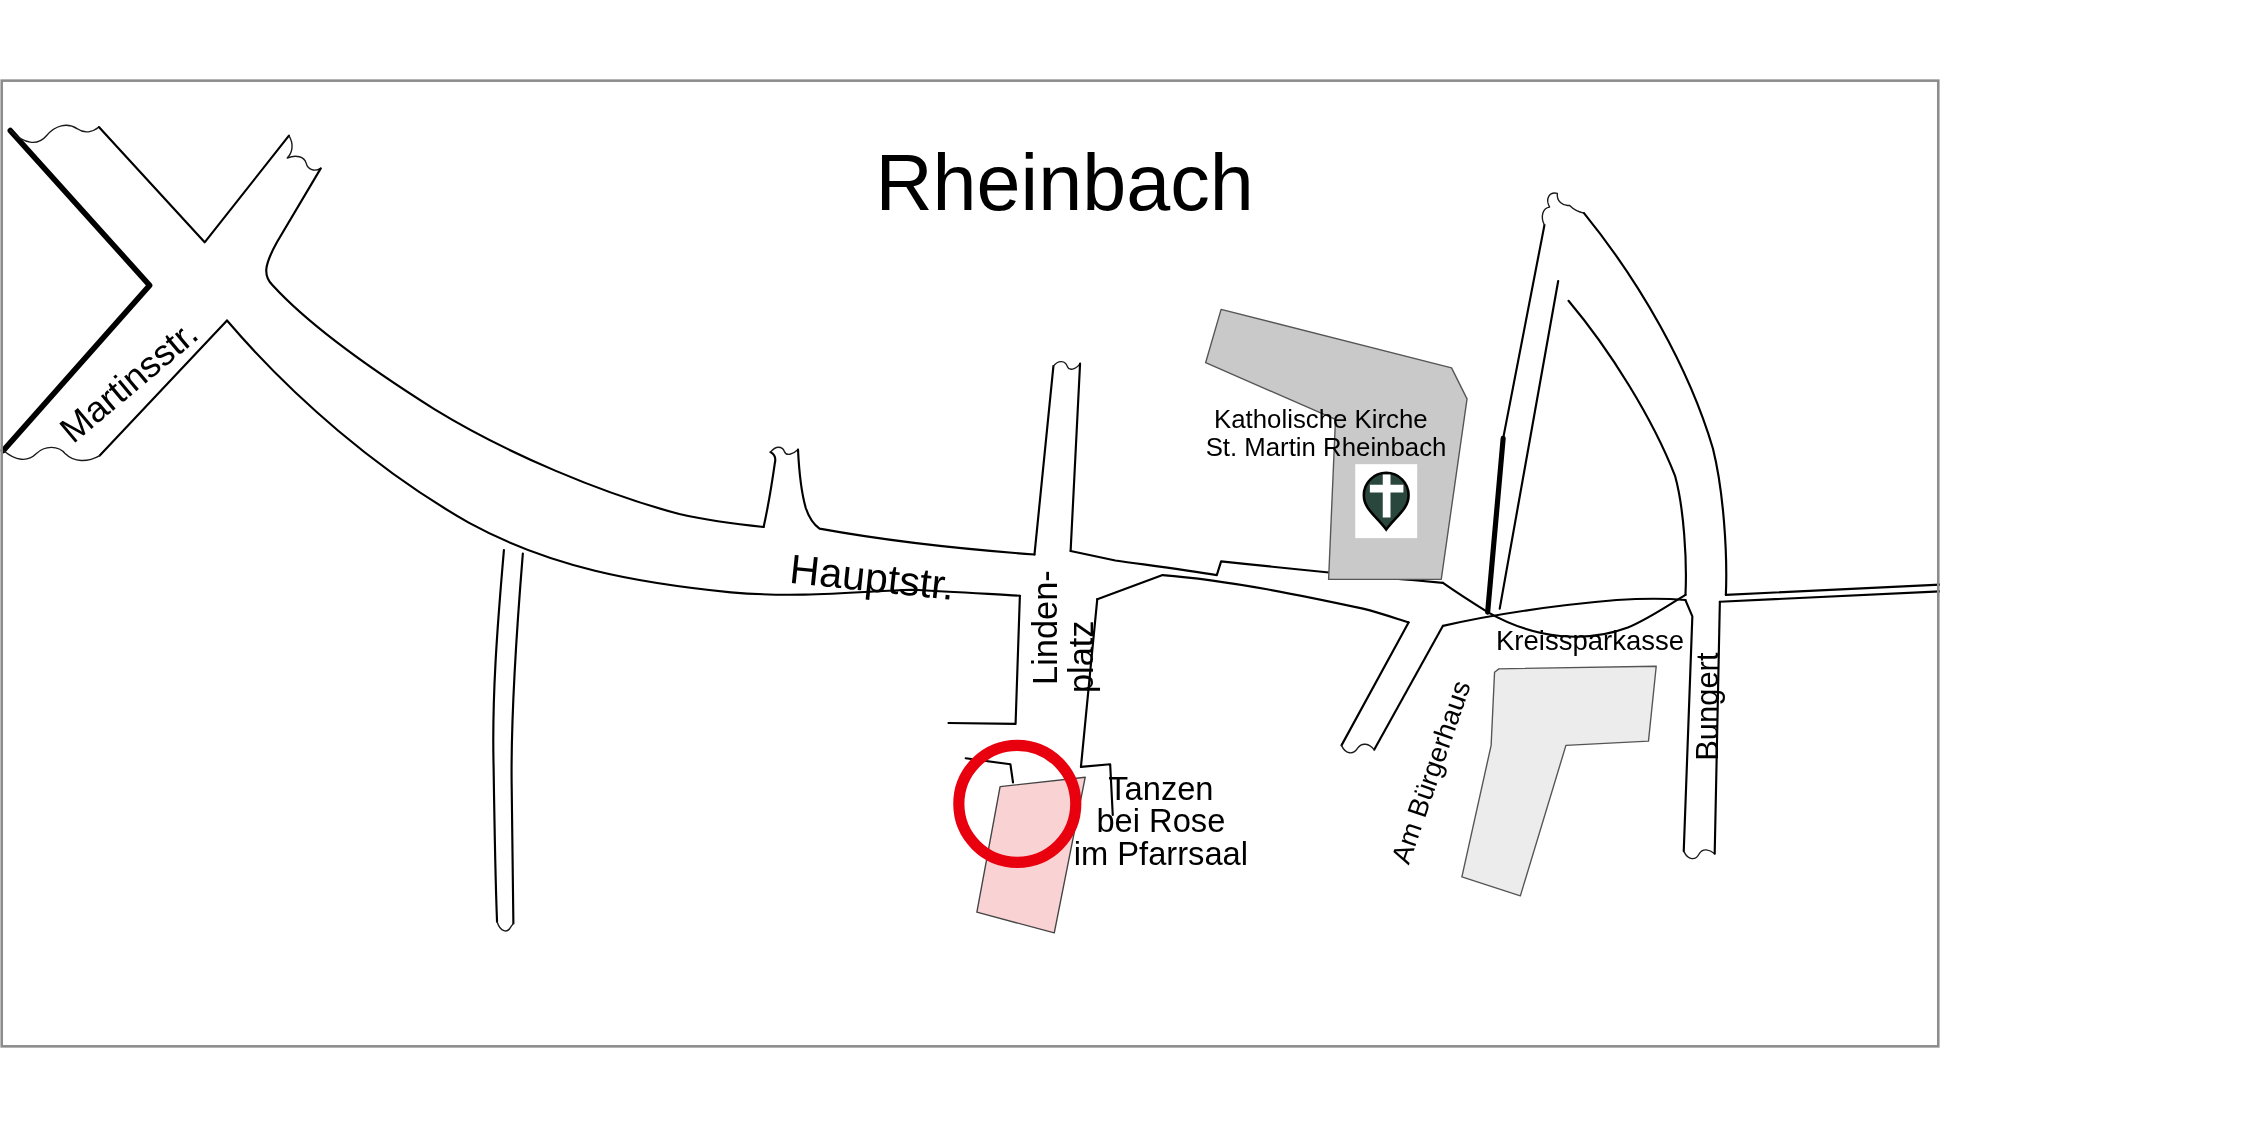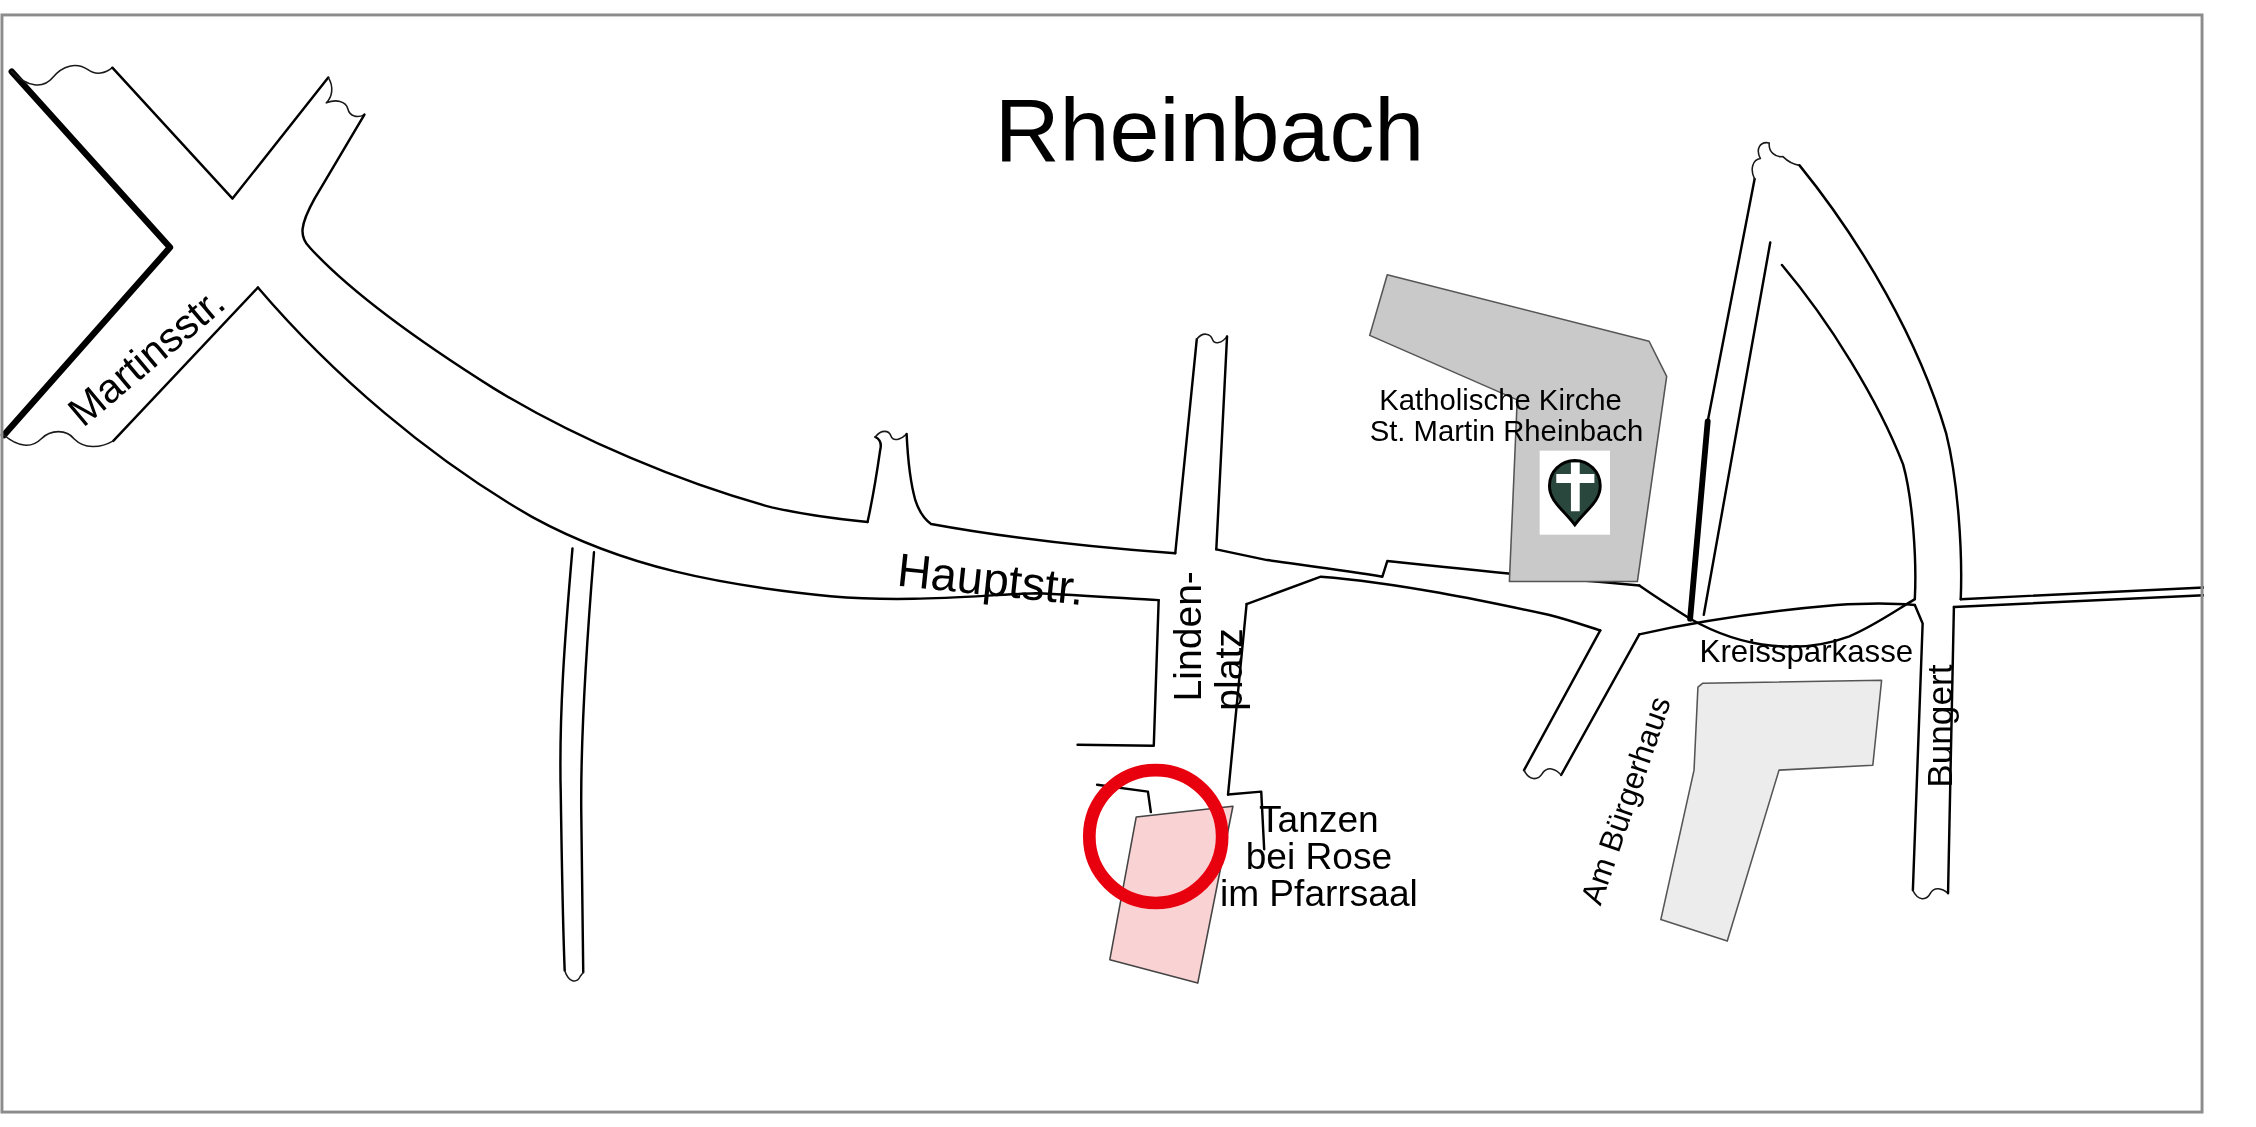--- a/index.html
+++ b/index.html
@@ -1,18 +1,18 @@
 <!DOCTYPE html>
 <html><head>
 <meta charset="utf-8">
 <style>
   html,body{margin:0;padding:0;background:#fff;}
   .stage{
     position:relative;
-    width:2204px;height:1127px;
+    width:1940px;height:1127px;
     background:#fff;
     font-family:"Liberation Sans", sans-serif;
     overflow:hidden;
   }
   .stage svg{display:block;width:100%;height:100%;}
   .road{fill:none;stroke:#000;stroke-width:2.5;stroke-linejoin:round;stroke-linecap:round;}
   .road-bold{fill:none;stroke:#000;stroke-width:6.5;stroke-linejoin:round;stroke-linecap:round;}
   .wavy{fill:none;stroke:#1a1a1a;stroke-width:1.6;stroke-linejoin:round;stroke-linecap:round;}
   .bldg{stroke:#555;stroke-width:1.6;stroke-linejoin:round;}
   .lbl{fill:#000;text-anchor:middle;}

